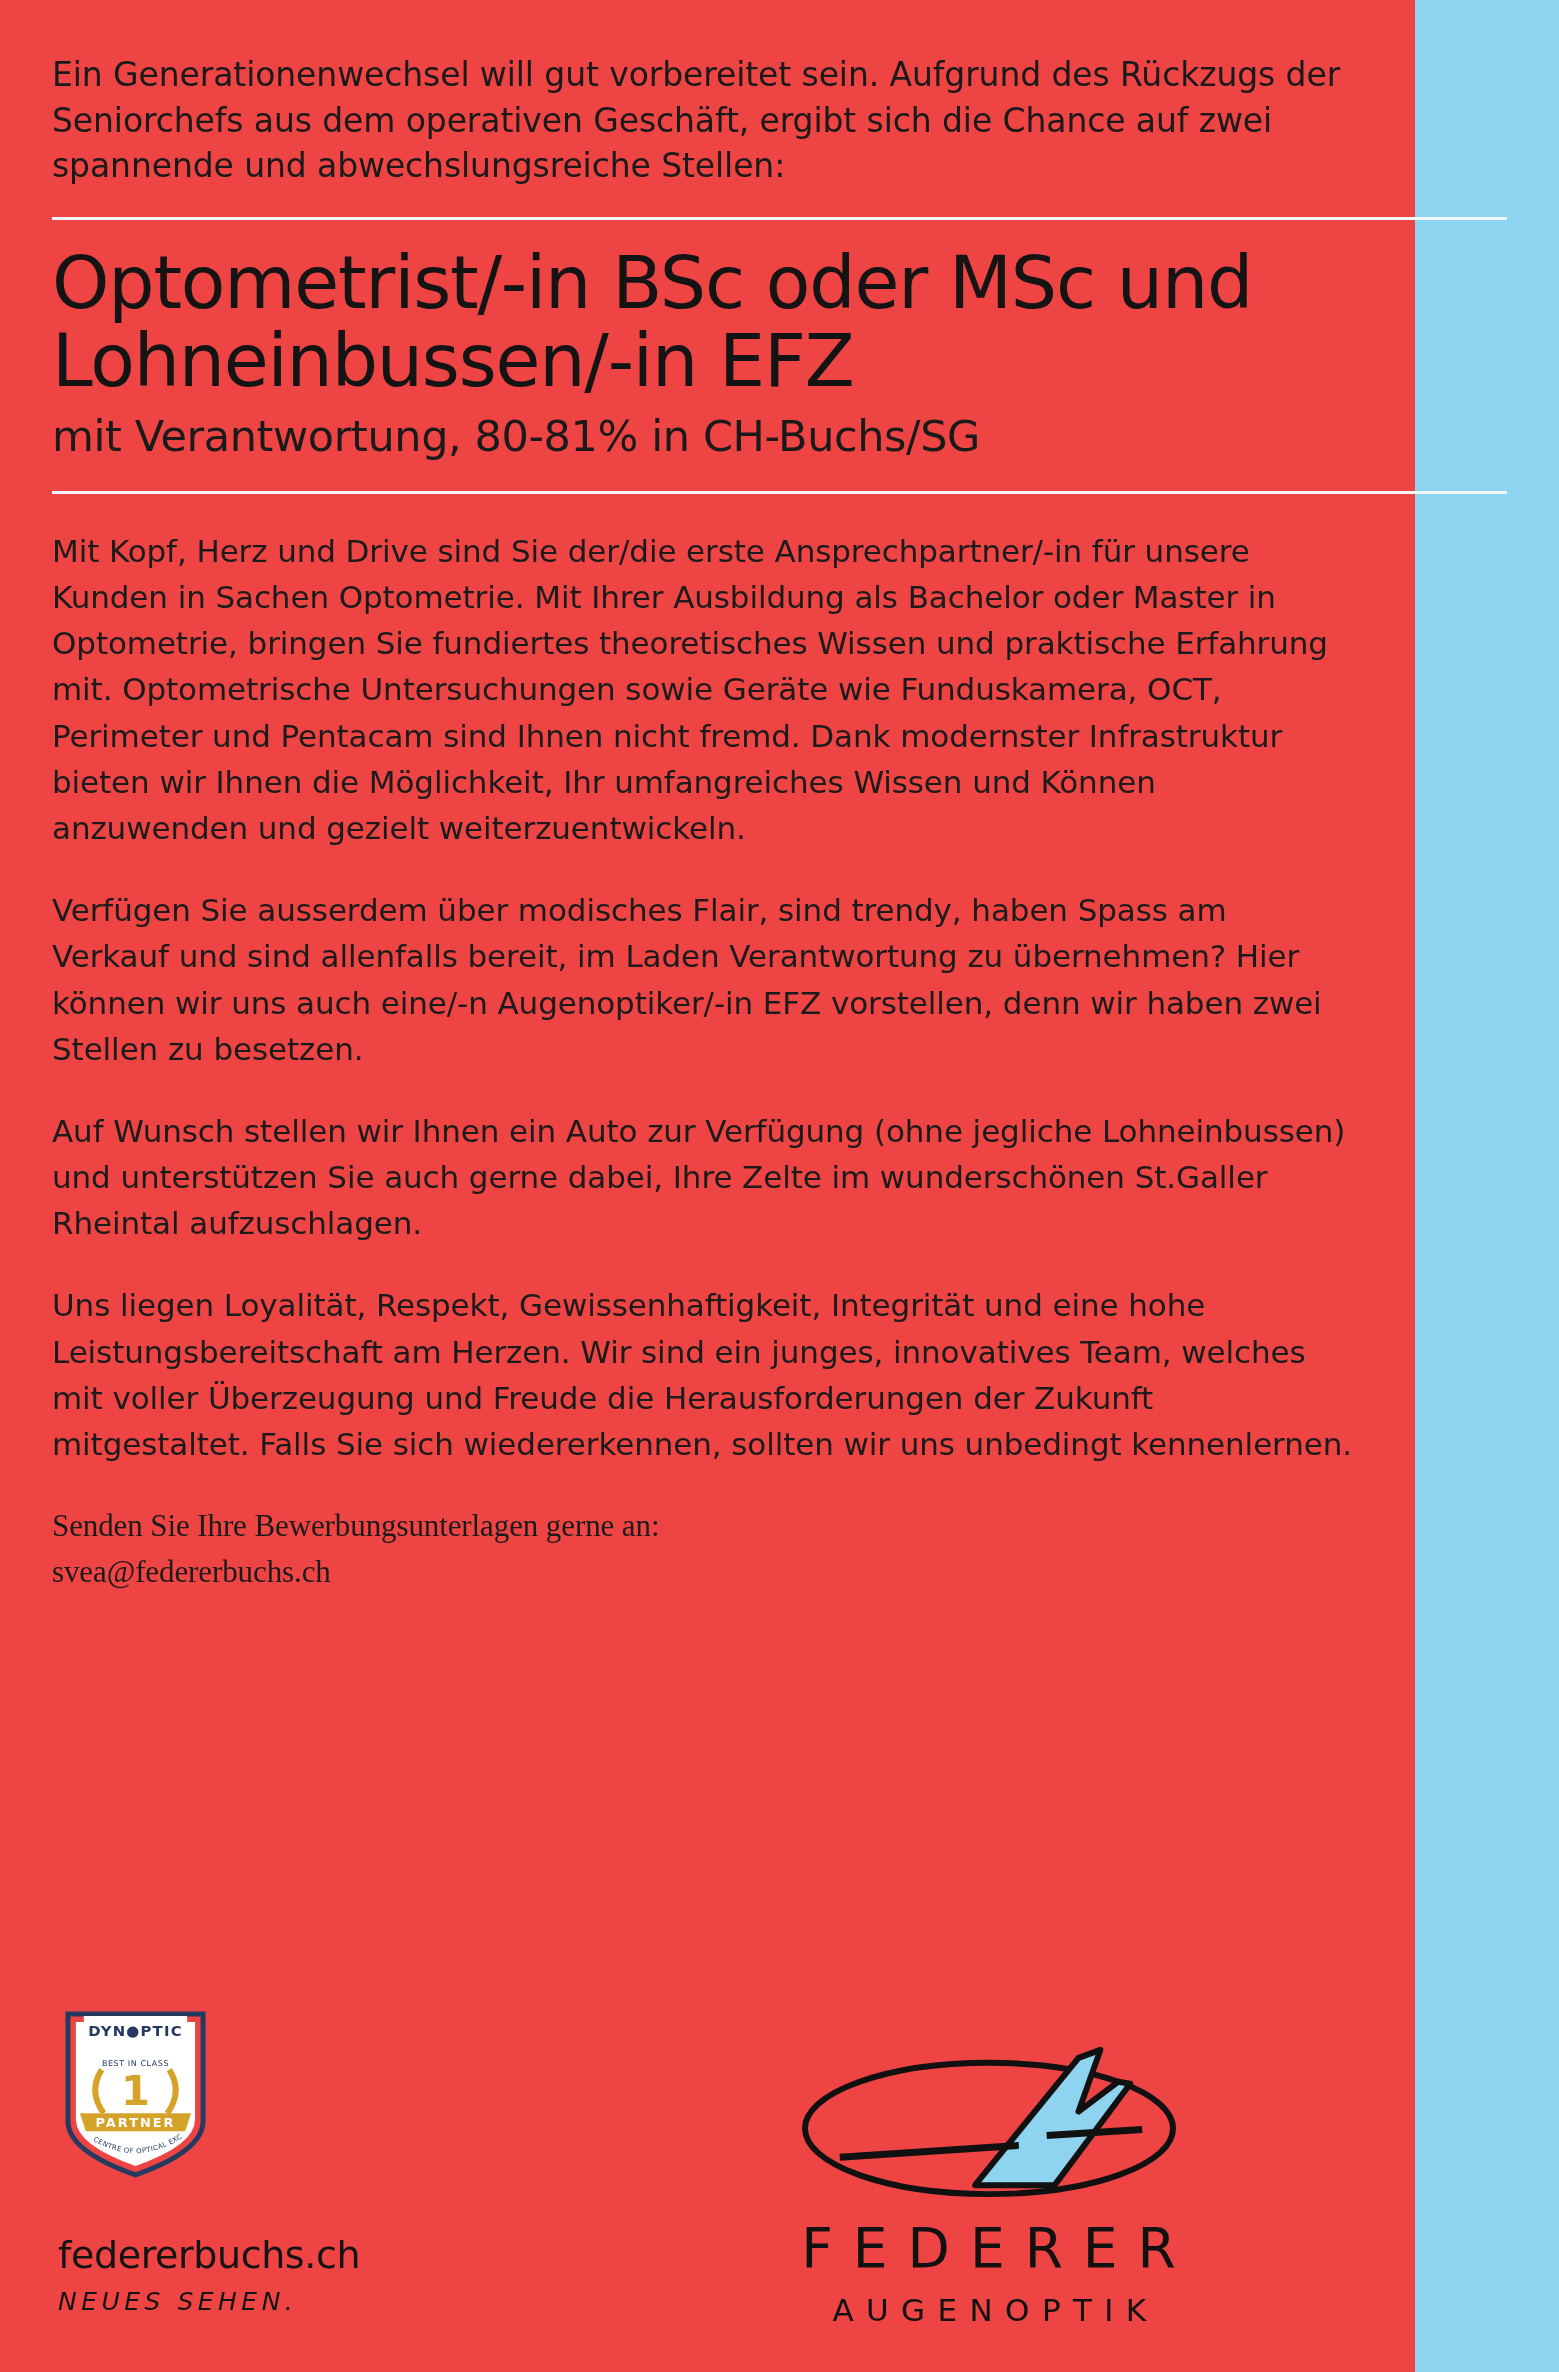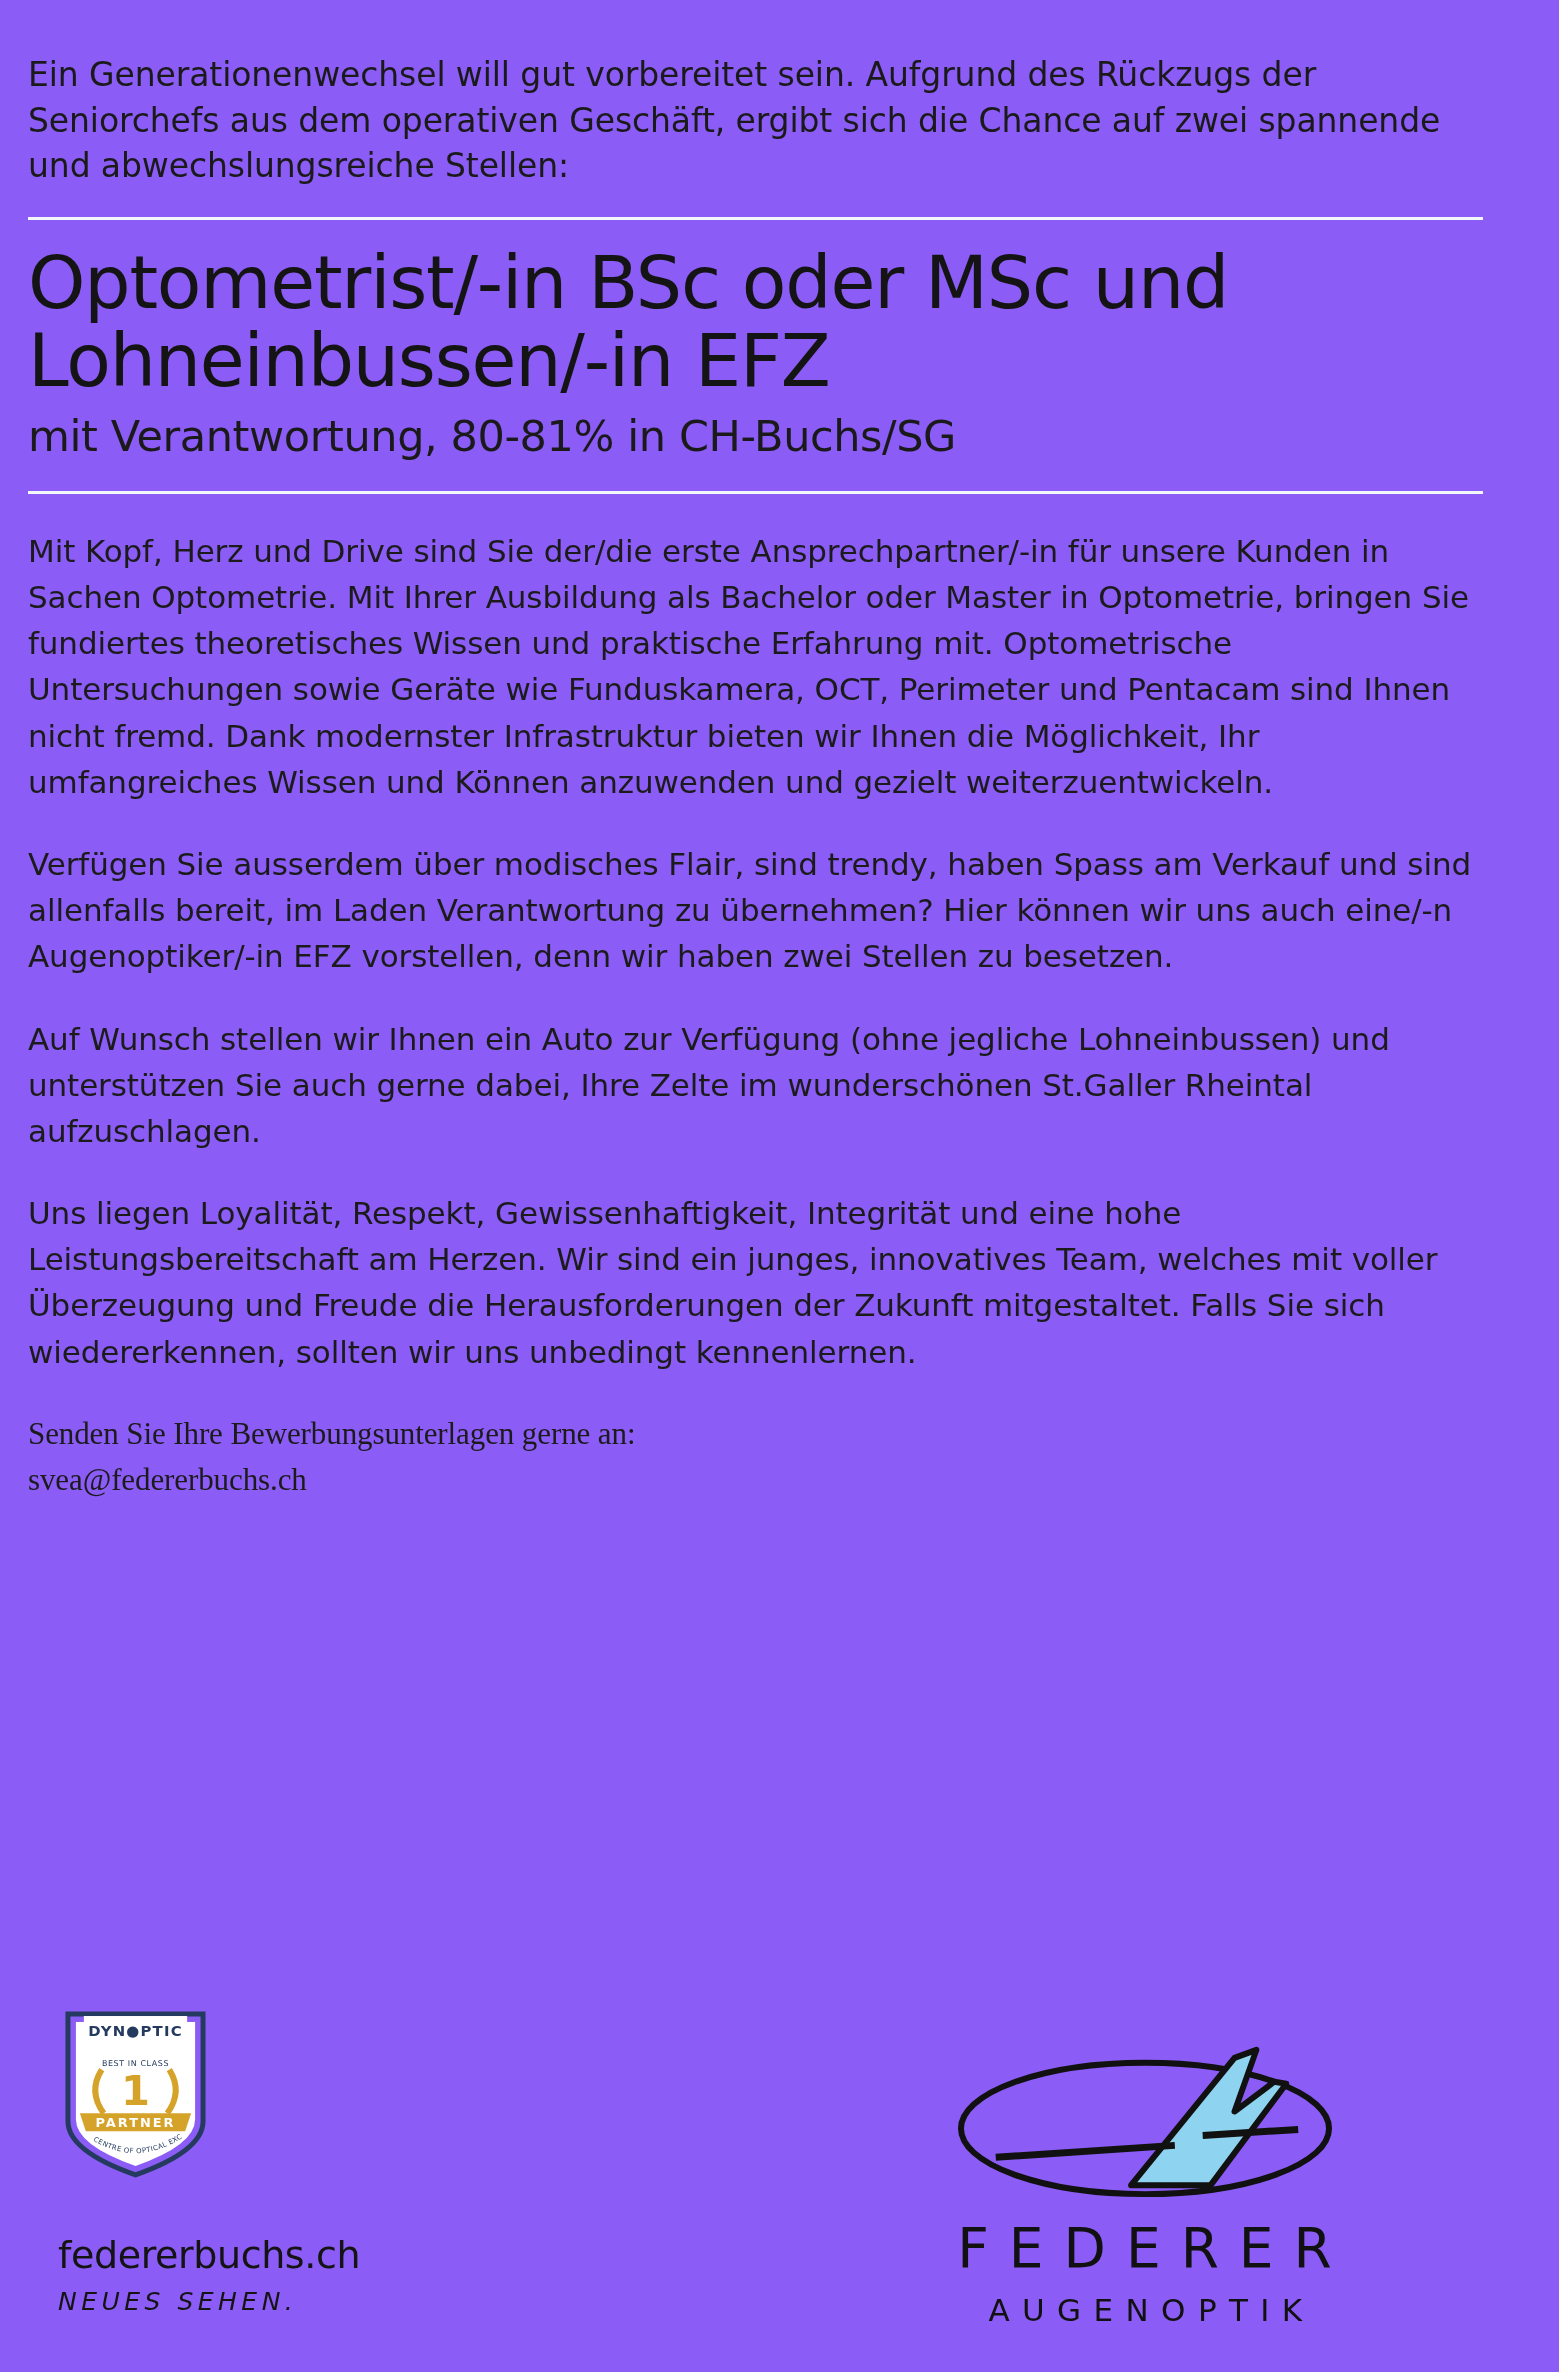--- a/index.html
+++ b/index.html
@@ -6,24 +6,24 @@
   html, body { margin: 0; padding: 0; }
   body {
     width: 1559px;
     height: 2372px;
     background: #8ed3f0;
     font-family: "DejaVu Sans", sans-serif;
     color: #1c1c1c;
     overflow: hidden;
   }
   .page {
-    width: 1559px;
+    width: 1415px;
     height: 2372px;
-    background: #8b5cf6;
-    padding: 52px 62px 0 28px;
+    background: #ef4444;
+    padding: 52px 62px 0 52px;
     position: relative;
   }
   .intro {
     font-size: 33px;
     line-height: 1.38;
     letter-spacing: -0.1px;
     color: #1a1a1a;
     margin: 0 0 28px 0;
     max-width: 1473px;
   }
@@ -86,21 +86,21 @@
   }
   .brand-left .tag {
     font-size: 25px;
     letter-spacing: 4.5px;
     color: #141414;
     margin-top: 10px;
     font-style: italic;
   }
   .brand-right {
     position: absolute;
-    right: 4px;
+    right: 16px;
     bottom: 0;
     width: 697px;
     text-align: center;
   }
   .brand-right .logo-mark {
     width: 418px;
     height: 189px;
     margin: 0 auto 6px auto;
     display: block;
   }

